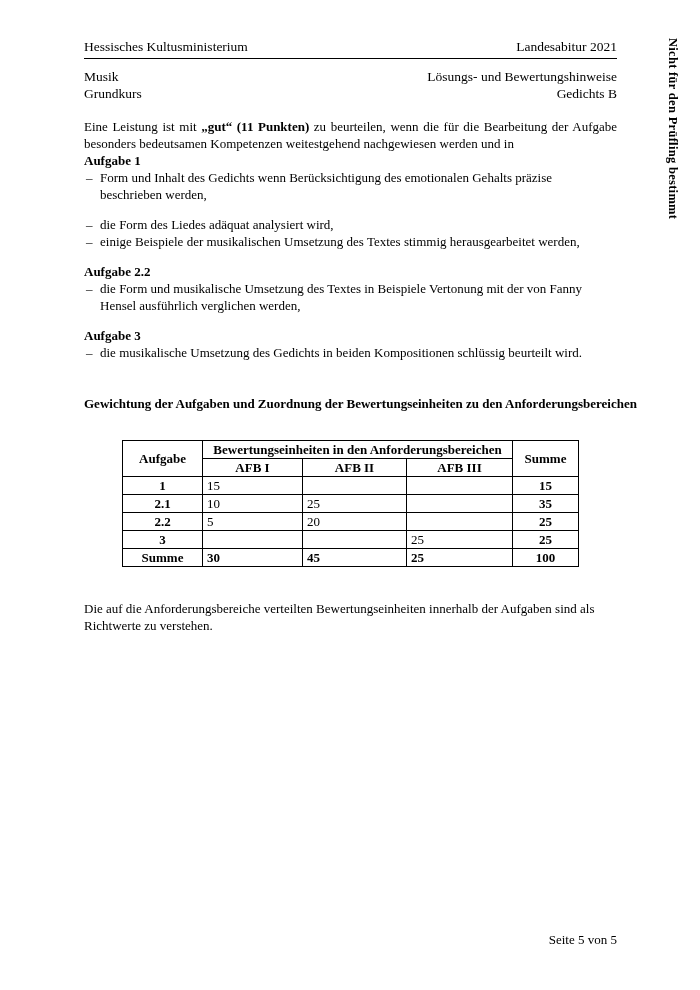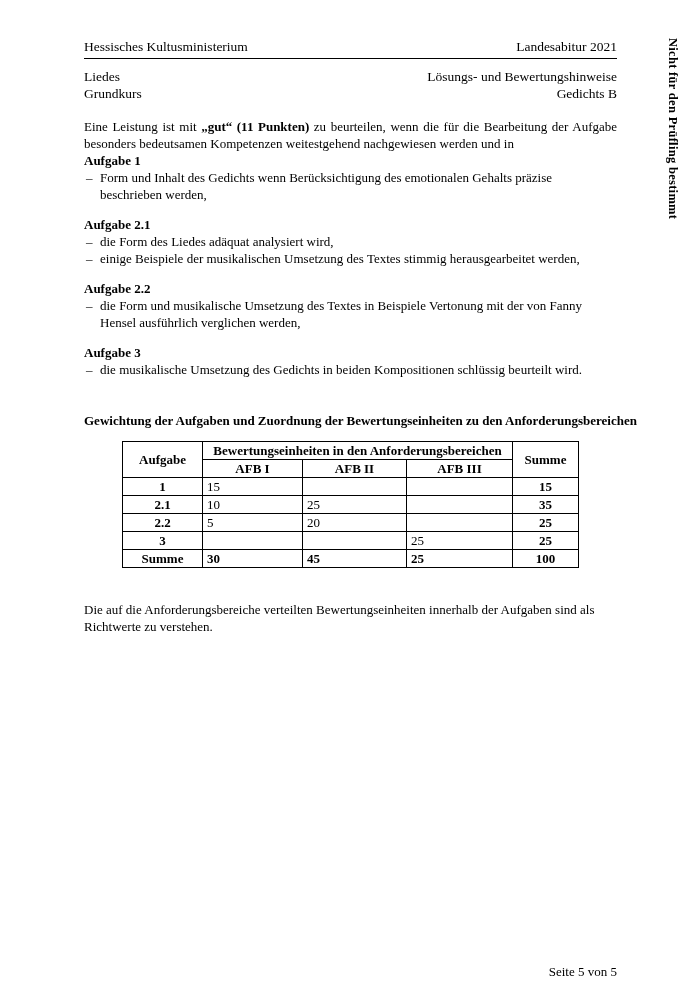--- a/index.html
+++ b/index.html
@@ -50,21 +50,21 @@
   .table-heading {
     margin-top: 34px;
     font-weight: bold;
     font-size: 13px;
     white-space: nowrap;
     line-height: 17px;
   }
 
   table.grading {
     border-collapse: collapse;
-    margin-top: 12px;
+    margin-top: 28px;
     margin-left: 38px;
   }
   table.grading td {
     border: 1px solid #000;
     font-size: 13px;
     line-height: 15px;
     padding: 1px 4px;
     vertical-align: middle;
   }
   td.th { font-weight: bold; text-align: center; }
@@ -82,59 +82,58 @@
     writing-mode: vertical-rl;
     font-weight: bold;
     font-size: 12.5px;
     letter-spacing: 0.3px;
     white-space: nowrap;
   }
 
   .footer {
     position: absolute;
     right: 83px;
-    top: 964px;
+    top: 932px;
     font-size: 13px;
   }
 </style>
 </head>
 <body>
 
 <div class="page">
 
   <div class="side-note">Nicht für den Prüfling bestimmt</div>
 
   <div class="content">
 
     <div class="hrow">
       <span>Hessisches Kultusministerium</span>
       <span>Landesabitur 2021</span>
     </div>
     <div class="rule"></div>
     <div class="hrow">
-      <span>Liedes</span>
+      <span>Musik</span>
       <span>Lösungs- und Bewertungshinweise</span>
     </div>
     <div class="hrow">
       <span>Grundkurs</span>
       <span>Gedichts B</span>
     </div>
 
     <p class="intro"><span>Eine Leistung ist mit </span><span class="bold">„gut“ (11 Punkten)</span><span> zu beurteilen, wenn die für die Bearbeitung der Aufgabe besonders bedeutsamen Kompetenzen weitestgehend nachgewiesen werden und in</span></p>
 
     <section class="sec first">
       <div class="sec-title">Aufgabe 1</div>
       <div class="bullet">
         <span class="dash">–</span>
         <span class="btext">Form und Inhalt des Gedichts wenn Berücksichtigung des emotionalen Gehalts präzise beschrieben werden,</span>
       </div>
     </section>
 
     <section class="sec">
-      <div class="sec-title">Aufgabe 2.1</div>
       <div class="bullet">
         <span class="dash">–</span>
         <span class="btext">die Form des Liedes adäquat analysiert wird,</span>
       </div>
       <div class="bullet">
         <span class="dash">–</span>
         <span class="btext">einige Beispiele der musikalischen Umsetzung des Textes stimmig herausgearbeitet werden,</span>
       </div>
     </section>
 

